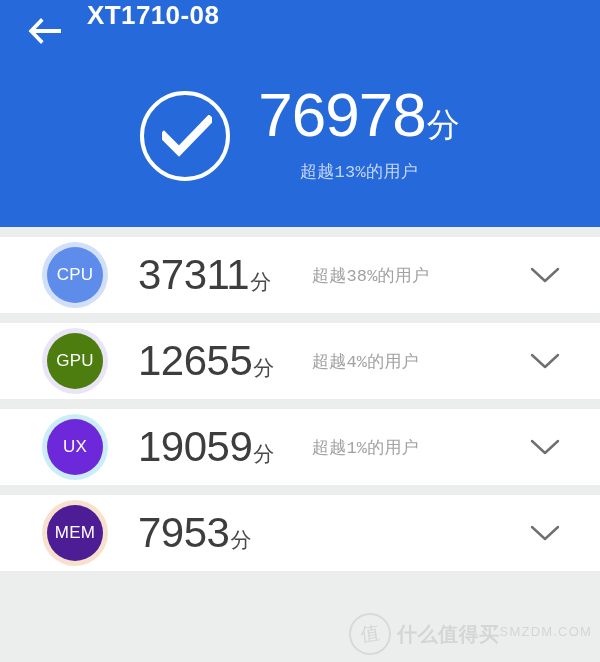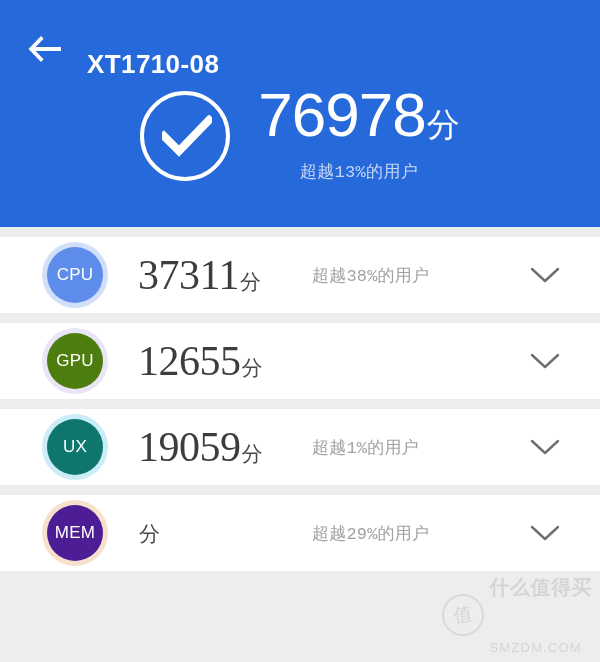--- a/index.html
+++ b/index.html
@@ -33,21 +33,21 @@
     overflow: hidden;
   }
 
   .topbar {
     position: absolute;
     top: 0;
     left: 0;
     width: 600px;
     height: 80px;
     display: flex;
-    align-items: flex-end;
+    align-items: flex-start;
   }
 
   .back-btn {
     width: 62px;
     height: 62px;
     margin-left: 14px;
     display: flex;
     align-items: center;
     justify-content: center;
     cursor: pointer;
@@ -185,21 +185,20 @@
     align-items: baseline;
     color: #3d3d3d;
     line-height: 1;
     width: 170px;
   }
 
   .metric-value {
     font-size: 42px;
     font-weight: 300;
     letter-spacing: -0.5px;
-    font-family: Liberation Serif, serif;
   }
 
   .metric-unit {
     font-size: 21px;
     font-weight: 400;
     margin-left: 1px;
     color: #4a4a4a;
   }
 
   .metric-sub {
@@ -245,23 +244,22 @@
     justify-content: center;
     color: #c4c4c4;
     font-size: 19px;
     transform: rotate(-8deg);
     flex: none;
   }
 
   .wm-text {
     margin-left: 6px;
     display: flex;
-    flex-direction: column;
+    flex-direction: row;
     line-height: 1.1;
-    gap: 41px;
   }
 
   .wm-cn {
     color: #c2c2c2;
     font-size: 20px;
     font-weight: bold;
     letter-spacing: 0.5px;
   }
 
   .wm-en {
@@ -333,32 +331,33 @@
       <div class="badge-wrap">
         <div class="badge-halo" style="background:#b0a2dd"></div>
         <div class="badge" style="background:#4d7c0f">
           <span>GPU</span>
         </div>
       </div>
       <div class="metric-score">
         <span class="metric-value">12655</span>
         <span class="metric-unit">分</span>
       </div>
+      <div class="metric-sub">超越4%的用户</div>
       <div class="chevron">
         <svg width="30" height="18" viewBox="0 0 30 18">
           <path d="M2 3 L15 15 L28 3" stroke="#6f6f6f" stroke-width="2.4" fill="none" stroke-linecap="round" stroke-linejoin="round"></path>
         </svg>
       </div>
     </div>
 
     <div class="row-gap"></div>
     <div class="metric-row">
       <div class="badge-wrap">
         <div class="badge-halo" style="background:#44bfe1"></div>
-        <div class="badge" style="background:#0f766e">
+        <div class="badge" style="background:#6d28d9">
           <span>UX</span>
         </div>
       </div>
       <div class="metric-score">
         <span class="metric-value">19059</span>
         <span class="metric-unit">分</span>
       </div>
       <div class="metric-sub">超越1%的用户</div>
       <div class="chevron">
         <svg width="30" height="18" viewBox="0 0 30 18">
@@ -369,23 +368,23 @@
 
     <div class="row-gap"></div>
     <div class="metric-row">
       <div class="badge-wrap">
         <div class="badge-halo" style="background:#e79549"></div>
         <div class="badge" style="background:#4c1d95">
           <span>MEM</span>
         </div>
       </div>
       <div class="metric-score">
+        <span class="metric-value">7953</span>
         <span class="metric-unit">分</span>
       </div>
-      <div class="metric-sub">超越29%的用户</div>
       <div class="chevron">
         <svg width="30" height="18" viewBox="0 0 30 18">
           <path d="M2 3 L15 15 L28 3" stroke="#6f6f6f" stroke-width="2.4" fill="none" stroke-linecap="round" stroke-linejoin="round"></path>
         </svg>
       </div>
     </div>
 
   </div>
 
   <div class="watermark">

